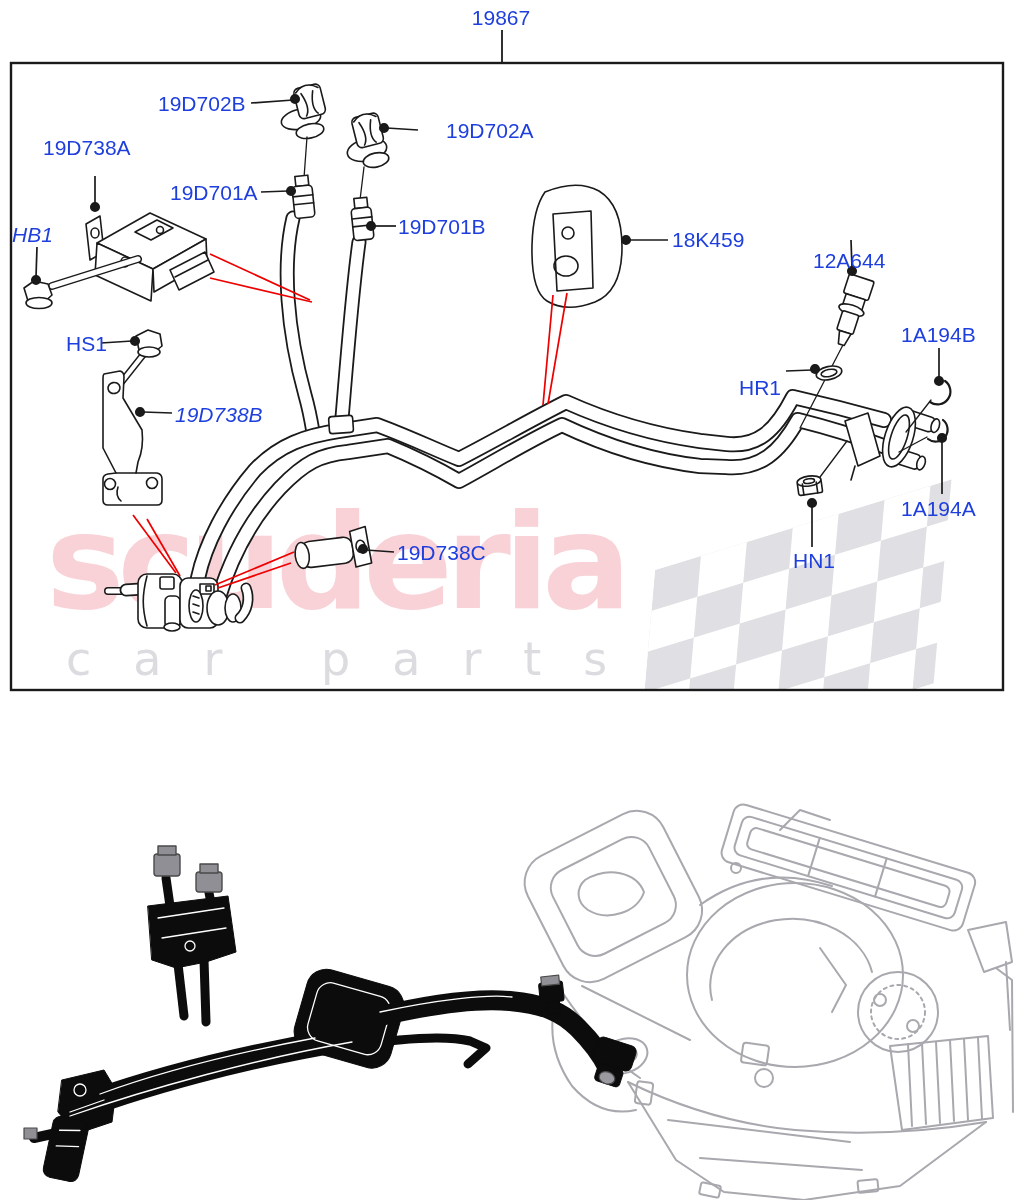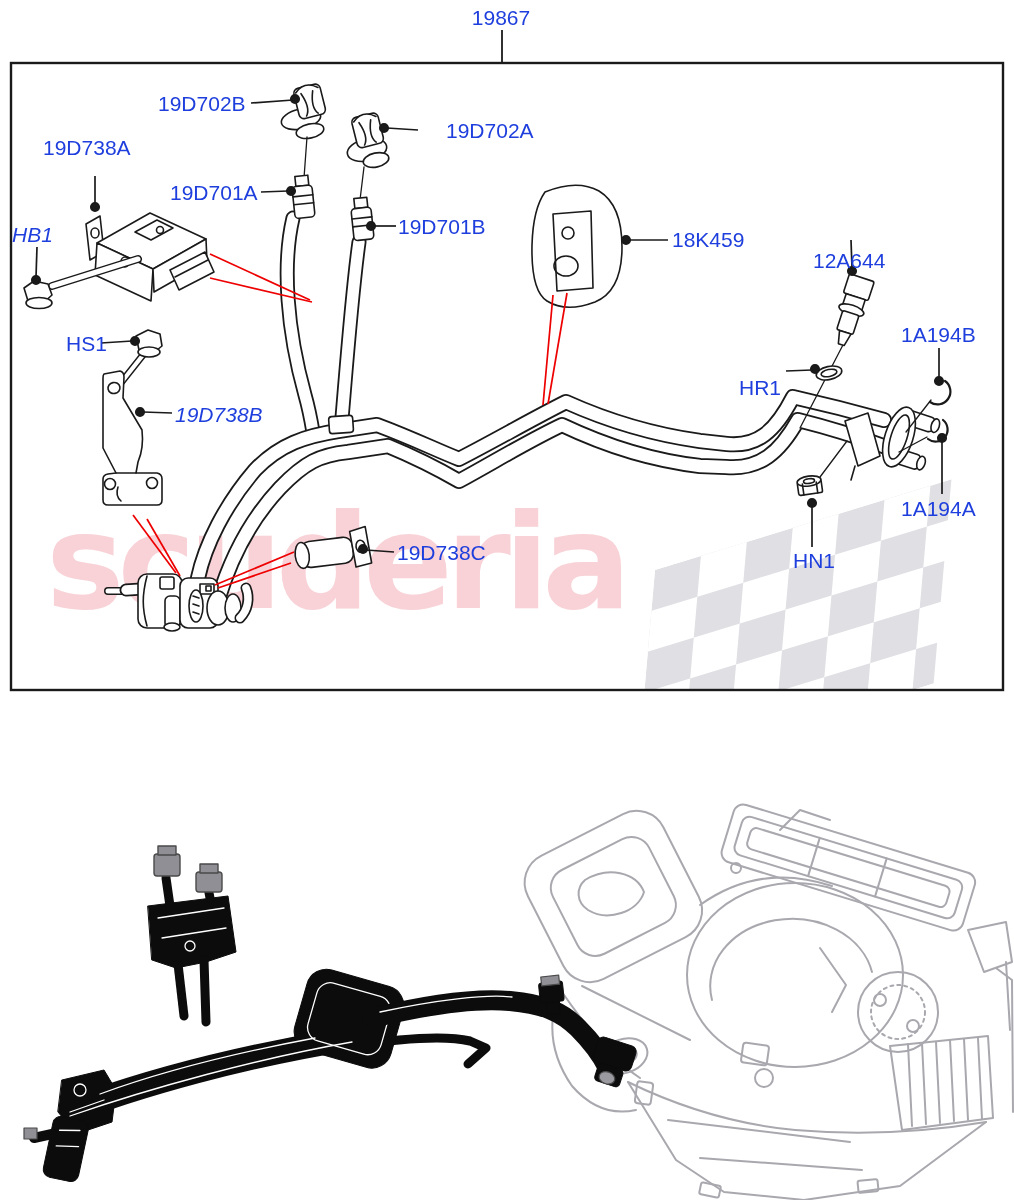--- a/index.html
+++ b/index.html
@@ -14,20 +14,21 @@
           font-size:46px;letter-spacing:42px;color:#dcdce0;line-height:1;}
   .plabel{position:absolute;z-index:3;font-size:21px;color:#1e3fdd;white-space:nowrap;}
   .top-code{width:80px;text-align:center;}
 </style>
 </head>
 <body>
 
 <div id="stage">
 
   <div class="wm-brand">scuderia</div>
+  <div class="wm-tag">car parts</div>
 
   <svg id="artwork" width="1014" height="1200" viewBox="0 0 1014 1200">
     <defs>
       <pattern id="checker" width="96" height="76" patternUnits="userSpaceOnUse">
         <rect x="0" y="0" width="48" height="38" fill="#dfdfe4"></rect>
         <rect x="48" y="38" width="48" height="38" fill="#dfdfe4"></rect>
       </pattern>
       <clipPath id="boxclip">
           <rect x="12" y="64" width="990" height="625"></rect>
         </clipPath>

